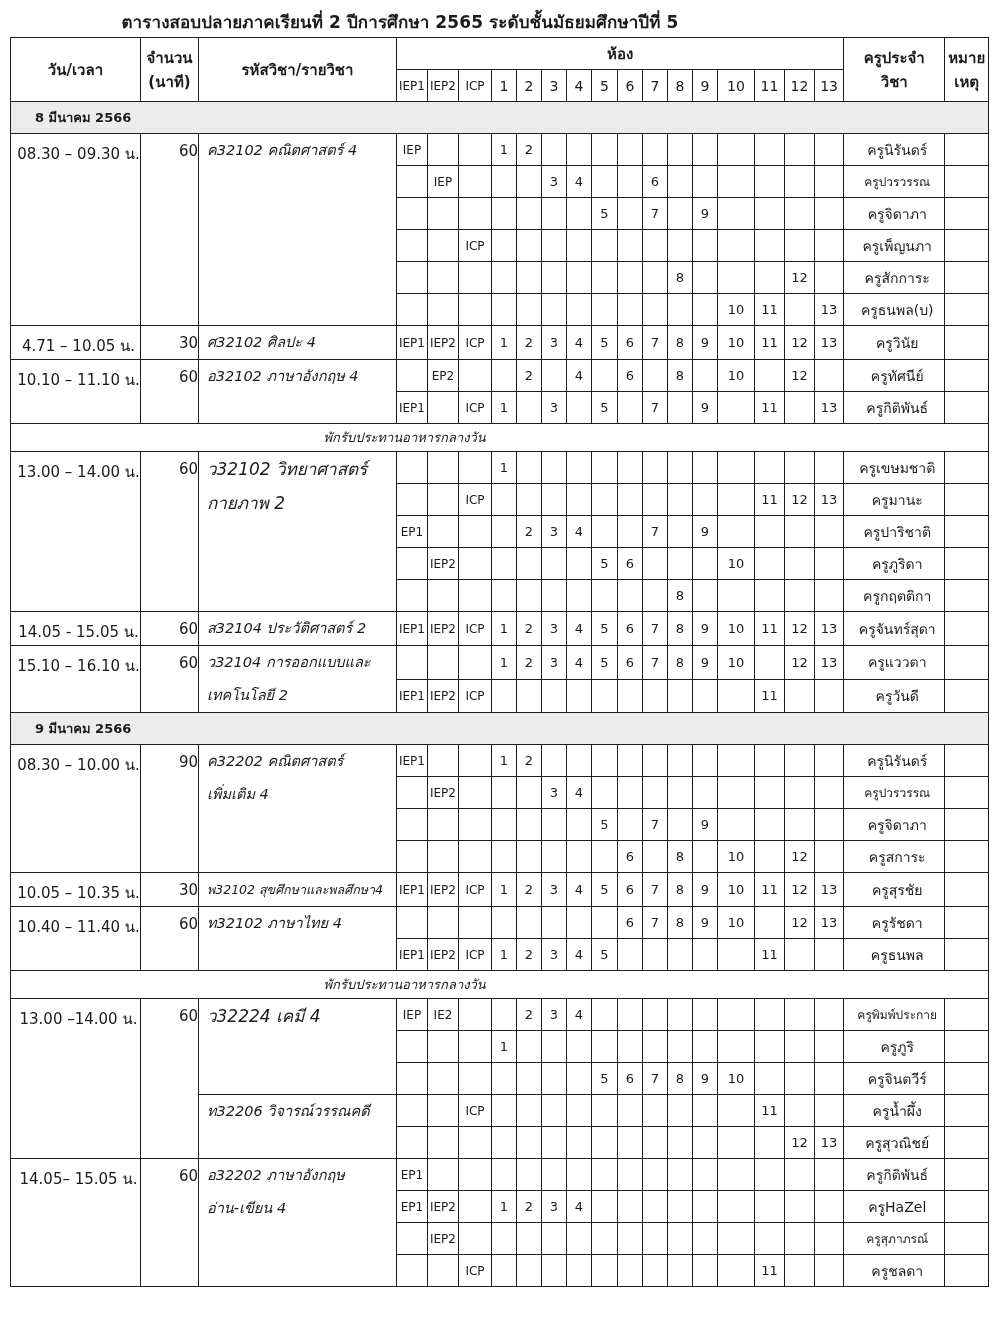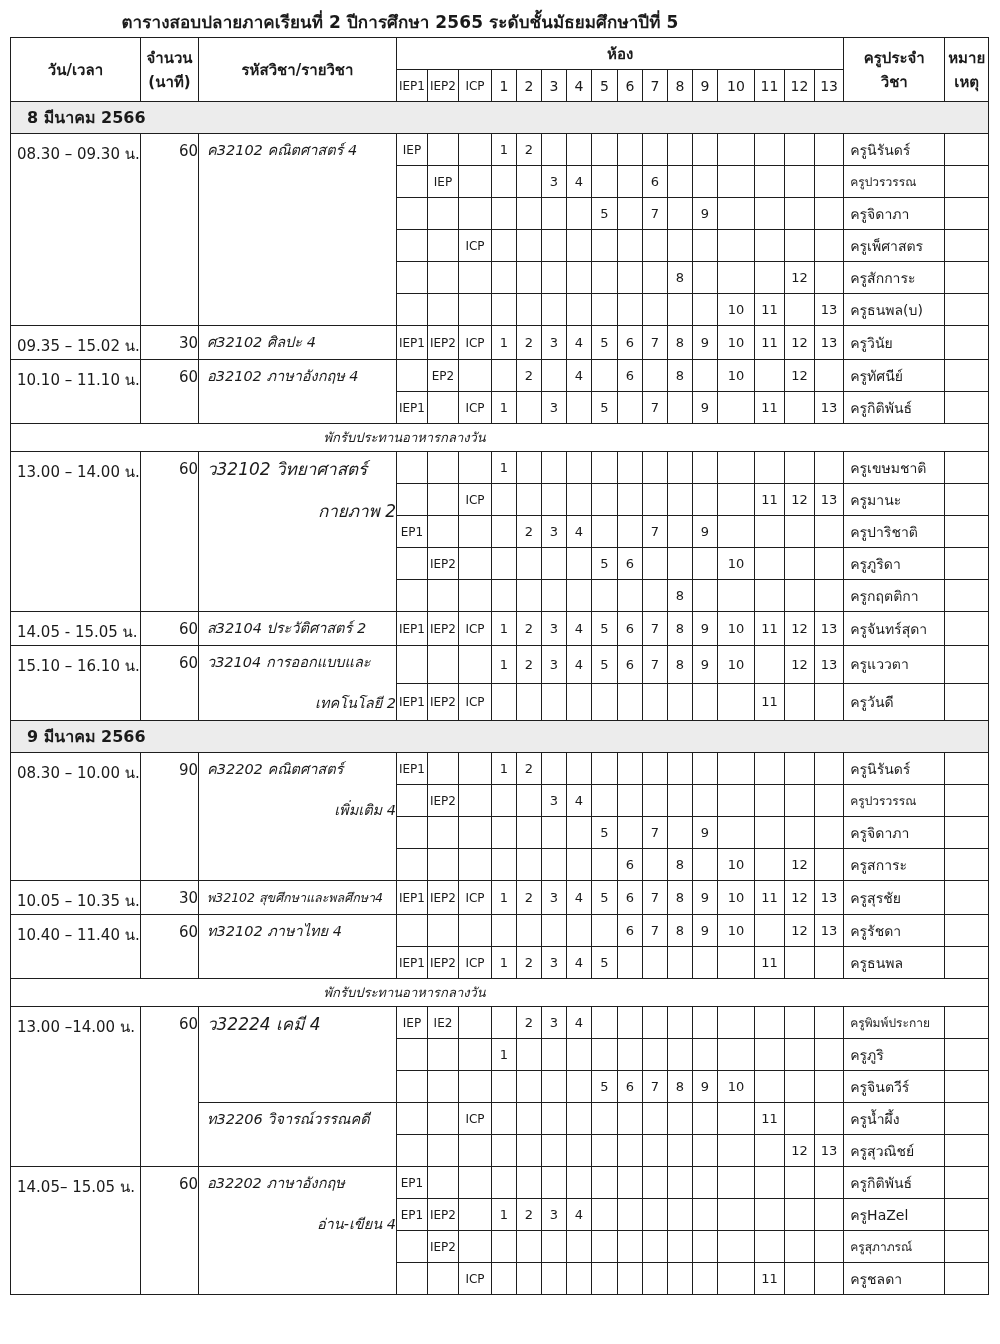--- a/index.html
+++ b/index.html
@@ -9,34 +9,34 @@
            font-size: 17px; font-weight: bold; letter-spacing: 0.1px; }
   table.sched { position: absolute; top: 37px; left: 10px; border-collapse: collapse;
                 table-layout: fixed; width: 978px; }
   table.sched td, table.sched th { border: 1.5px solid #1e1e1e; padding: 0; margin: 0;
                 overflow: hidden; white-space: nowrap; }
   th { font-weight: bold; font-size: 15px; text-align: center; vertical-align: middle; background: #fff; }
   th.small { font-size: 12px; font-weight: normal; }
   th.room { font-size: 14px; font-weight: normal; }
   tr.hdr1 th { height: 31px; }
   tr.hdr2 th { height: 31px; }
-  tr.day td { height: 31px; background: #ececec; font-weight: bold; font-size: 16px; padding-left: 16px; text-align: left; }
+  tr.day td { height: 31px; background: #ececec; font-weight: bold; font-size: 13px; padding-left: 24px; text-align: left; }
   tr.lunch td { height: 27px; text-align: center; font-style: italic; font-size: 13px; background: #fff; }
   tr.lunch .lunch-text { display: inline-block; margin-left: -190px; }
   td.cell { height: 31px; text-align: center; vertical-align: middle; font-size: 13px; }
   td.cell.tag { font-size: 12px; }
-  td.time { vertical-align: top; font-size: 15px; padding: 8px 0 0 6px !important; text-align: left; }
+  td.time { vertical-align: top; font-size: 15px; padding: 8px 0 0 6px !important; text-align: center; }
   td.mins { vertical-align: top; font-size: 15px; text-align: right; padding-top: 8px !important; }
   td.subj { vertical-align: top; font-size: 14.5px; padding: 8px 0 0 8px !important; text-align: left; line-height: 32px; white-space: normal !important; }
   td.subj .line { display: block; line-height: 33px; margin-top: -8px; font-style: italic; }
-  td.subj .line + .line { margin-top: 8px; text-align: right; }
+  td.subj .line + .line { margin-top: 0; }
   td.subj.big { font-size: 17px; }
   td.subj.big .line { line-height: 34px; }
   td.subj.tight { font-size: 12.5px; }
-  td.teacher { font-size: 14px; text-align: left; padding-left: 6px !important; vertical-align: middle; height: 31px; }
+  td.teacher { font-size: 14px; text-align: center; padding-left: 6px !important; vertical-align: middle; height: 31px; }
   td.teacher.small { font-size: 12px; margin-left: 12px; }
   td.note { vertical-align: middle; }
 </style>
 </head>
 <body>
 
 <div class="title">ตารางสอบปลายภาคเรียนที่ 2 ปีการศึกษา 2565 ระดับชั้นมัธยมศึกษาปีที่ 5</div>
 
 <table class="sched">
   <colgroup>
@@ -178,21 +178,21 @@
         <td class="cell"></td>
         <td class="cell"></td>
         <td class="cell"></td>
         <td class="cell"></td>
         <td class="cell"></td>
         <td class="cell"></td>
         <td class="cell"></td>
         <td class="cell"></td>
         <td class="cell"></td>
         <td class="cell"></td>
-        <td class="teacher">ครูเพ็ศาสตร</td>
+        <td class="teacher">ครูเพ็ญนภา</td>
         <td class="note"></td>
       </tr>
       <tr>
         <td class="cell tag"></td>
         <td class="cell tag"></td>
         <td class="cell tag"></td>
         <td class="cell"></td>
         <td class="cell"></td>
         <td class="cell"></td>
         <td class="cell"></td>
@@ -222,21 +222,21 @@
         <td class="cell"></td>
         <td class="cell"></td>
         <td class="cell">10</td>
         <td class="cell">11</td>
         <td class="cell"></td>
         <td class="cell">13</td>
         <td class="teacher">ครูธนพล(บ)</td>
         <td class="note"></td>
       </tr>
       <tr>
-        <td class="time" rowspan="1">09.35 – 15.02 น.</td>
+        <td class="time" rowspan="1">4.71 – 10.05 น.</td>
         <td class="mins" rowspan="1">30</td>
         <td class="subj" rowspan="1">
           <span class="line">ศ32102 ศิลปะ 4</span>
         </td>
         <td class="cell tag">IEP1</td>
         <td class="cell tag">IEP2</td>
         <td class="cell tag">ICP</td>
         <td class="cell">1</td>
         <td class="cell">2</td>
         <td class="cell">3</td>

